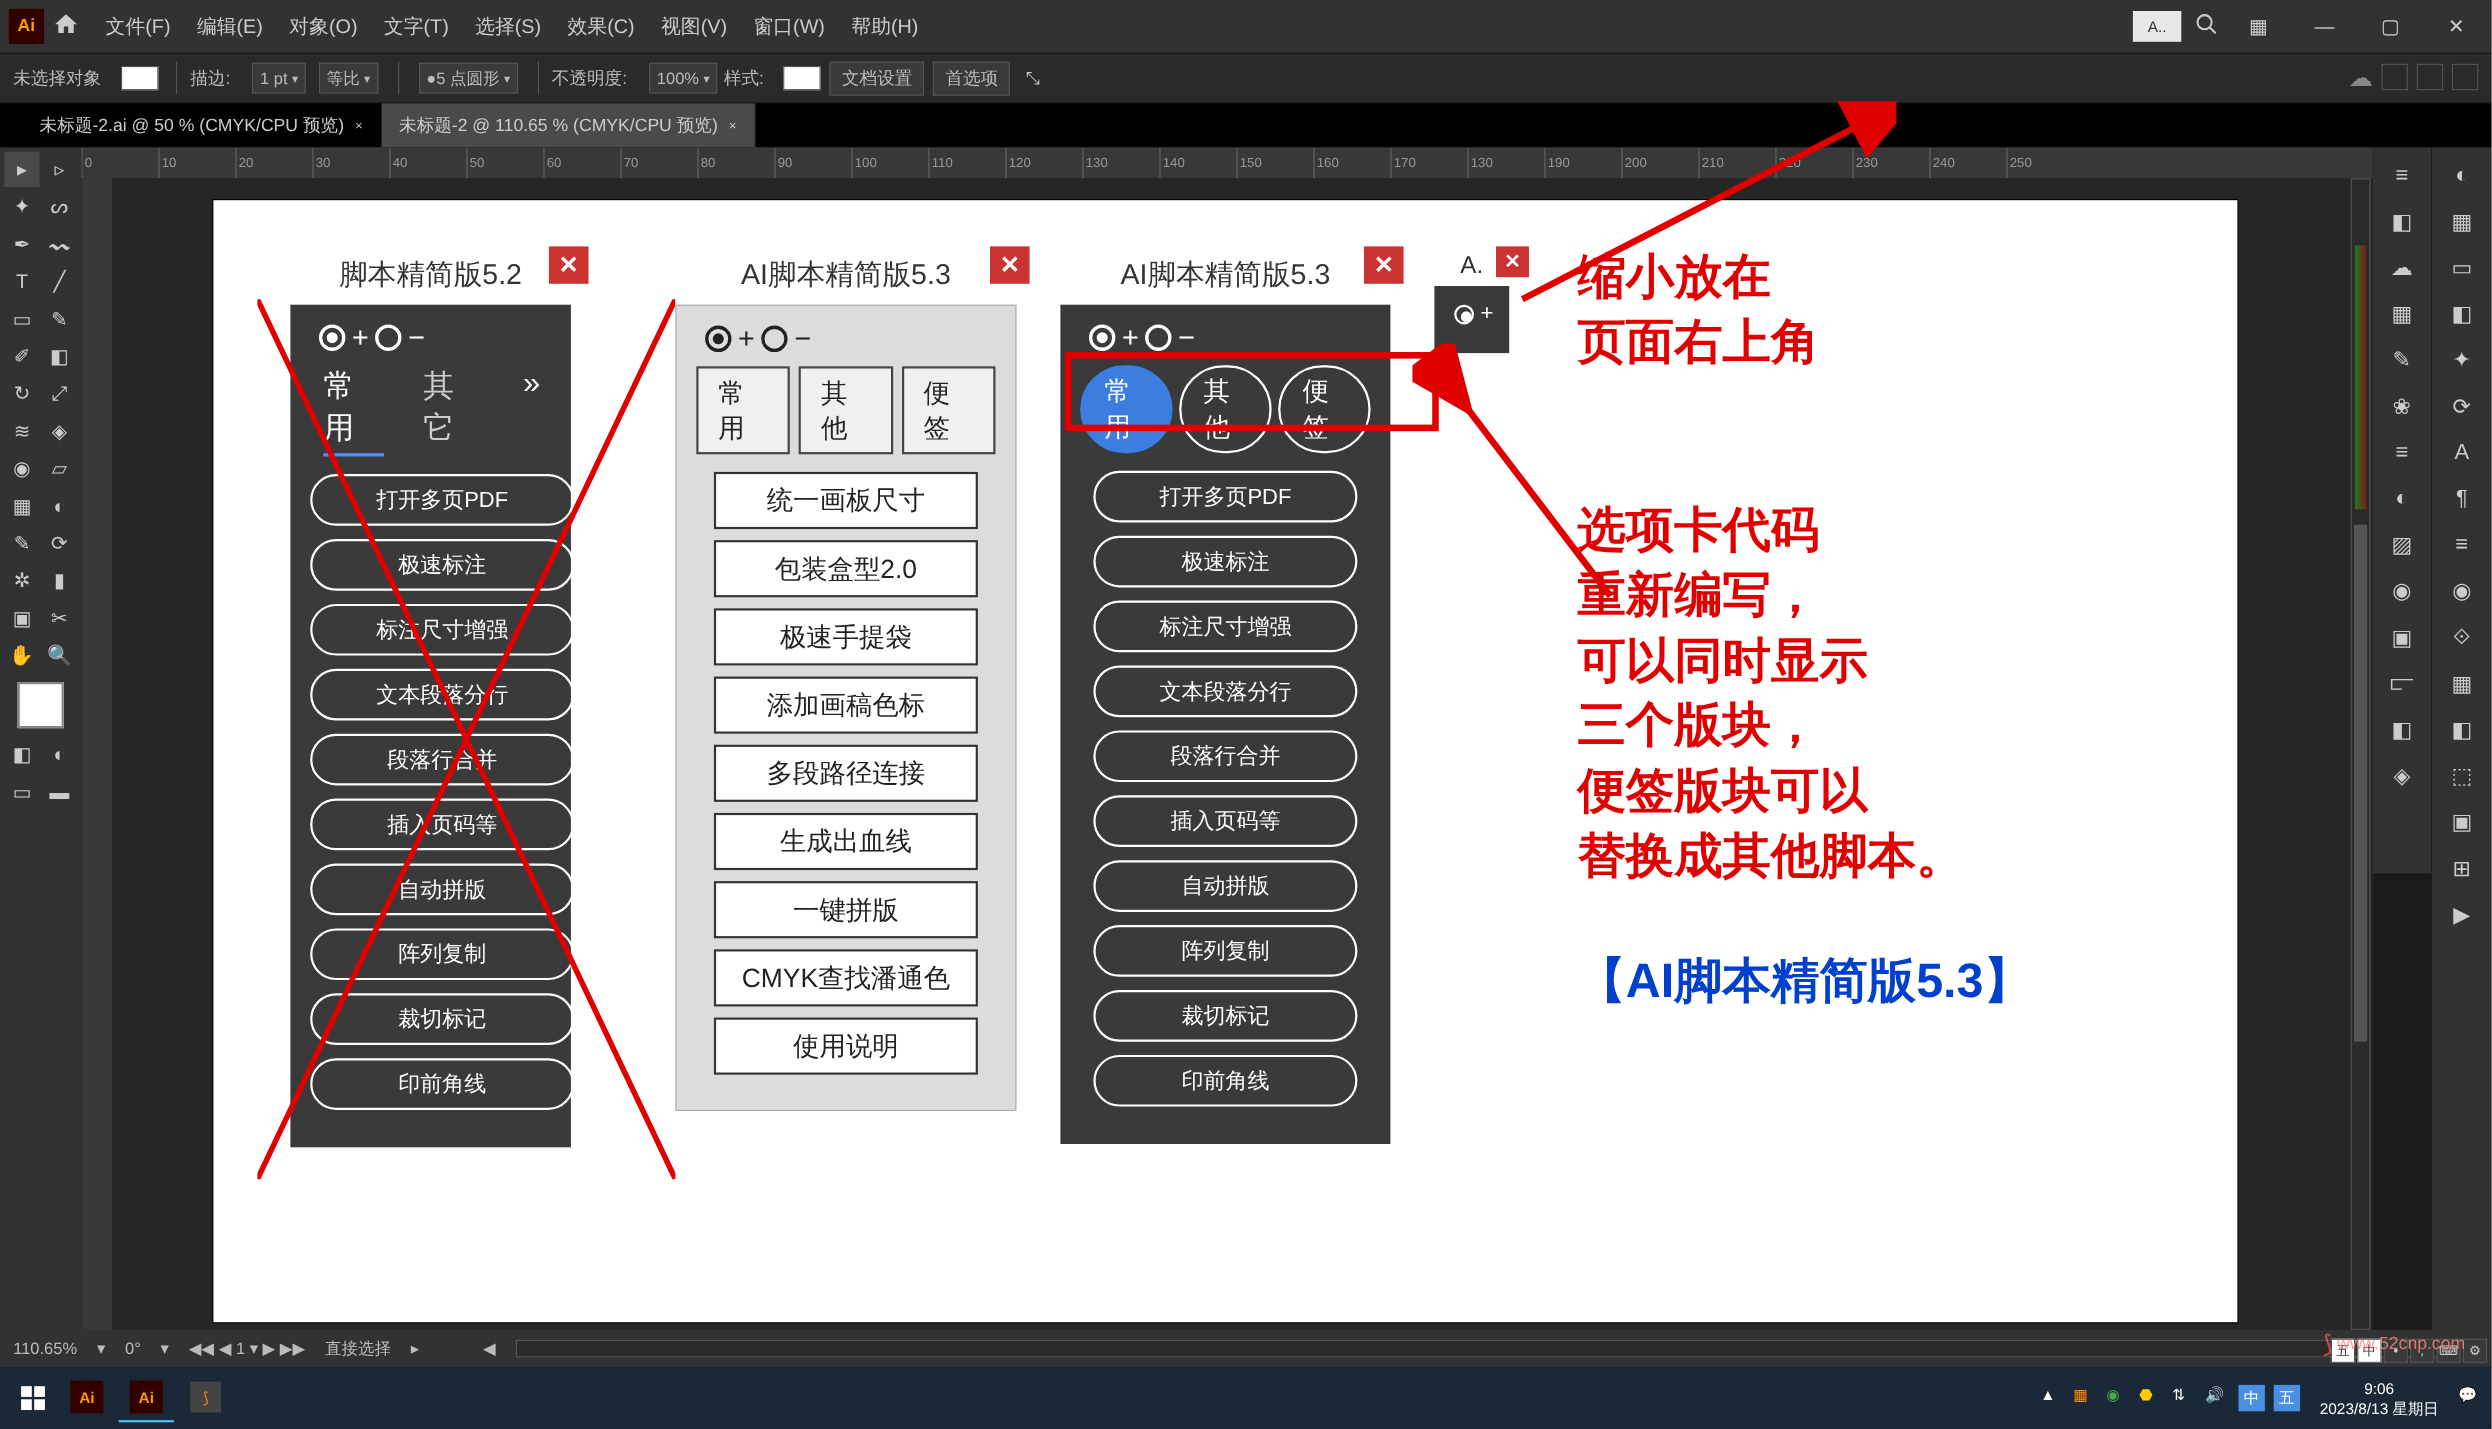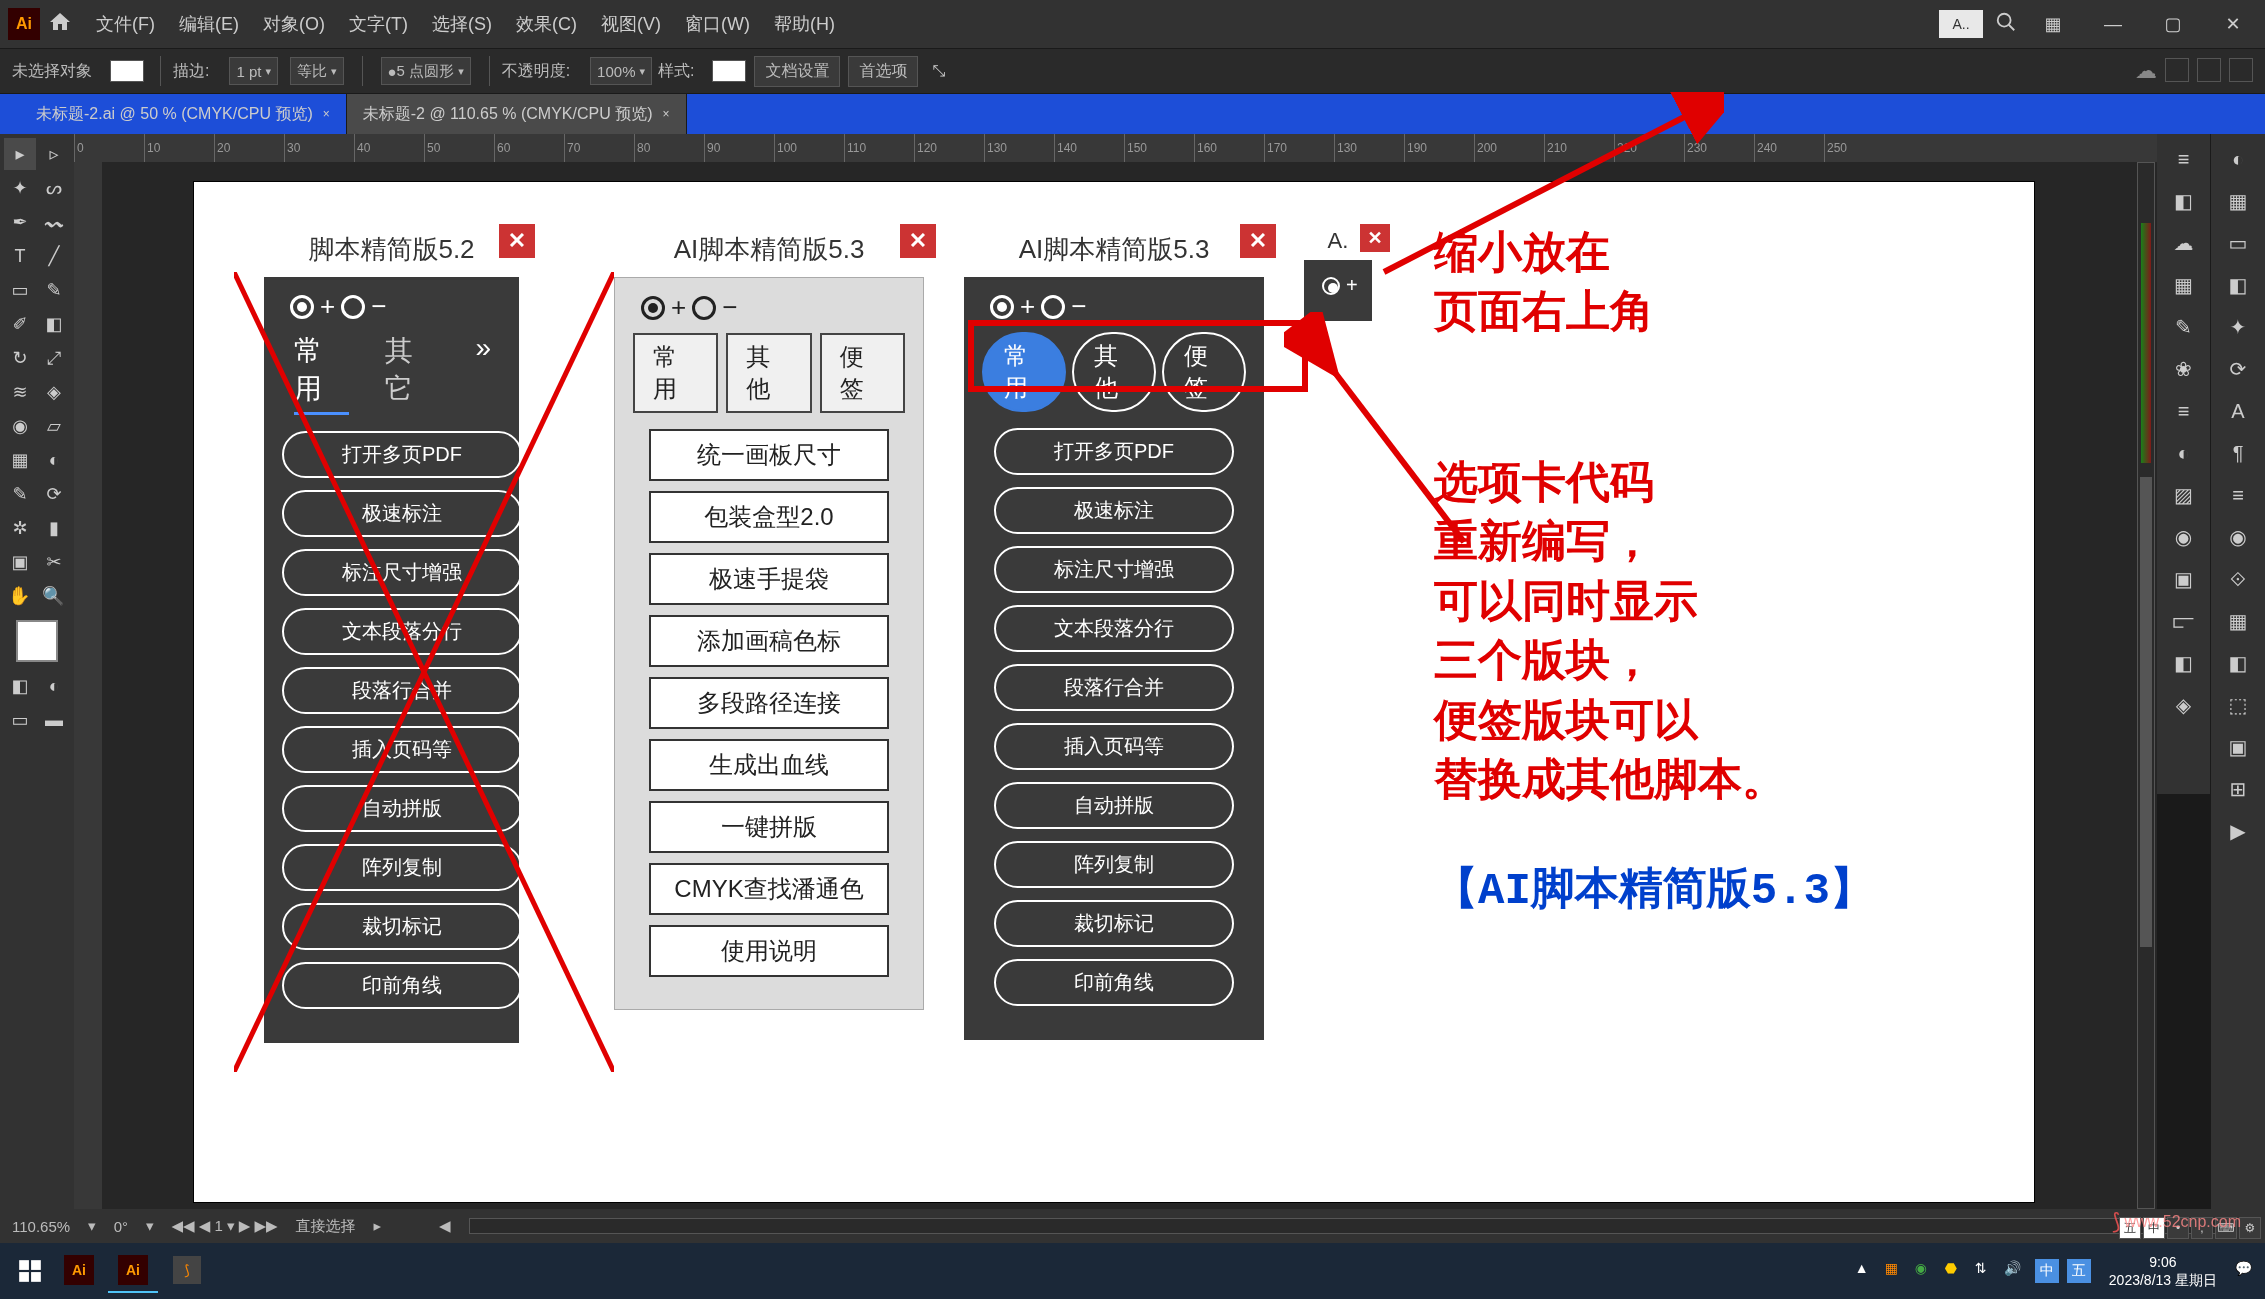--- a/index.html
+++ b/index.html
@@ -19,21 +19,21 @@
 .controlbar .label { margin-right: 14px; }
 .controlbar .swatch { width: 34px; height: 22px; background: #fff; border: 1px solid #555; margin: 0 4px; }
 .controlbar .dd { display: flex; align-items: center; background: #3a3a3a; border: 1px solid #555; height: 28px; padding: 0 6px; margin: 0 6px; font-size: 15px; }
 .controlbar .dd::after { content: "▾"; margin-left: 4px; font-size: 11px; }
 .controlbar .divider { width: 1px; height: 30px; background: #555; margin: 0 12px; }
 .controlbar .btn { background: #3a3a3a; border: 1px solid #555; padding: 4px 10px; margin: 0 4px; }
 .controlbar .right { margin-left: auto; display: flex; gap: 8px; }
 .controlbar .right .ico { width: 24px; height: 24px; border: 1px solid #555; }
 
 
-.tabbar { background: #1d4ed8; height: 40px; display: flex; align-items: center; color: #ccc; font-size: 16px; padding-left: 20px; }
+.tabbar { background: #000000; height: 40px; display: flex; align-items: center; color: #ccc; font-size: 16px; padding-left: 20px; }
 .tabbar .tab { padding: 0 16px; height: 100%; display: flex; align-items: center; border-right: 1px solid #1a1a1a; }
 .tabbar .tab.active { background: #4a4a4a; }
 .tabbar .tab .x { margin-left: 10px; font-size: 12px; }
 
 
 .workspace { display: flex; height: calc(100% - 48px - 46px - 40px - 34px - 56px); }
 
 
 .ltb { width: 74px; background: #323232; display: grid; grid-template-columns: 1fr 1fr; gap: 2px; padding: 4px; align-content: start; }
 .ltb .t { width: 32px; height: 32px; display: flex; align-items: center; justify-content: center; color: #ccc; font-size: 18px; }
@@ -90,21 +90,21 @@
 .panel .tabs.flat .ft { color: #ccc; font-size: 28px; padding-bottom: 4px; }
 .panel .tabs.flat .ft.on { color: #fff; border-bottom: 3px solid #4a90ff; }
 .panel .tabs.flat .more { color: #fff; font-size: 28px; margin-left: auto; margin-right: 10px; }
 .panel .tabs.sq { gap: 8px; }
 .panel .tabs.sq .st { border: 2px solid #444; background: #f0f0f0; color: #222; padding: 6px 18px; font-size: 24px; font-weight: 500; }
 .panel .pbtn { display: block; width: 240px; margin: 0 auto 12px; border: 2px solid #fff; color: #fff; border-radius: 999px; padding: 8px 0; font-size: 20px; text-align: center; }
 .panel .wbtn { display: block; width: 240px; margin: 0 auto 10px; border: 2px solid #333; background: #fff; color: #222; padding: 8px 0; font-size: 24px; text-align: center; font-weight: 500; }
 
 
 .anno { position: absolute; color: #e00000; font-size: 44px; font-weight: 700; line-height: 1.35; }
-.anno.blue { color: #0040cc; font-family: Liberation Mono, monospace; }
+.anno.blue { color: #0040cc; }
 .redbox { position: absolute; border: 6px solid #e00000; }
 .redcross { position: absolute; pointer-events: none; }
 .arrow-svg { position: absolute; pointer-events: none; }
 
 
 .canvas-vscroll { position: absolute; right: 110px; top: 162px; bottom: 90px; width: 18px; background: #2a2a2a; border: 1px solid #555; }
 .canvas-vscroll::before { content: ""; position: absolute; left: 3px; right: 3px; top: 60px; height: 240px; background: linear-gradient(to right, #0f0 0%, #f00 100%); opacity: 0.4; }
 .canvas-vscroll .thumb { position: absolute; left: 2px; right: 2px; top: 30%; height: 45%; background: #555; }
 
 .watermark { position: absolute; right: 24px; bottom: 64px; color: #f88; font-size: 16px; opacity: 0.8; display: flex; align-items: center; gap: 4px; }

